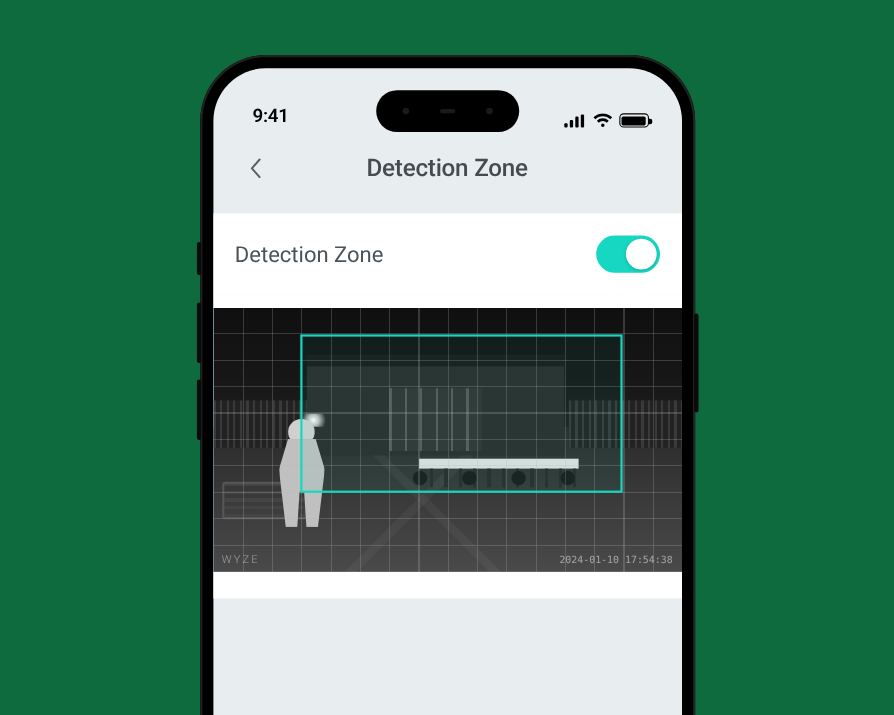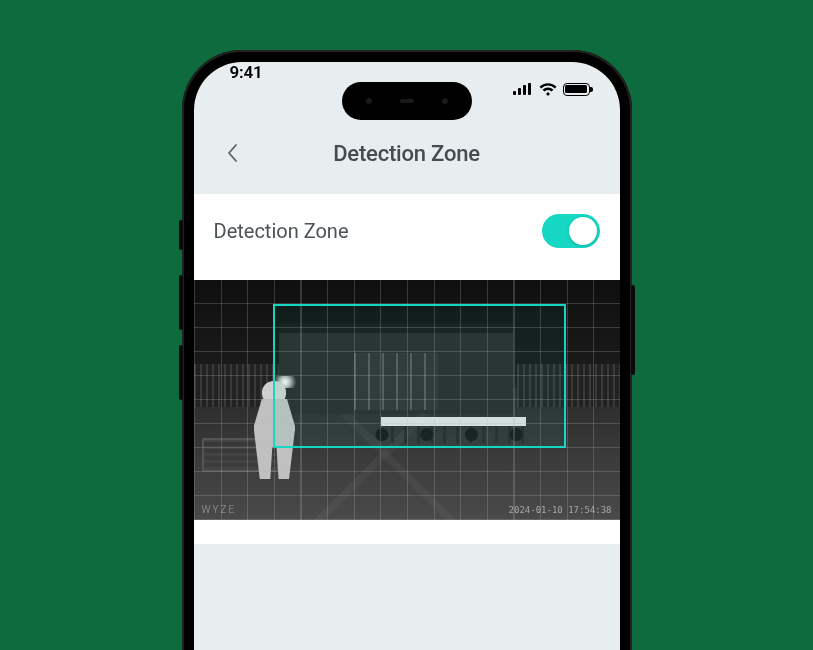--- a/index.html
+++ b/index.html
@@ -54,20 +54,21 @@
     border-radius: 2px;
   }
   .sb-left1 { left: -3px; top: 170px; width: 4px; height: 30px; }
   .sb-left2 { left: -3px; top: 225px; width: 4px; height: 55px; }
   .sb-left3 { left: -3px; top: 295px; width: 4px; height: 55px; }
   .sb-right { right: -3px; top: 235px; width: 4px; height: 90px; }
 
   .status-bar {
     height: 56px;
     display: flex;
+    align-items: flex-end;
     justify-content: space-between;
     padding: 0 30px 2px 36px;
   }
   .status-time {
     font-size: 17px;
     font-weight: 600;
     color: #000;
     letter-spacing: -0.2px;
   }
   .status-icons {

